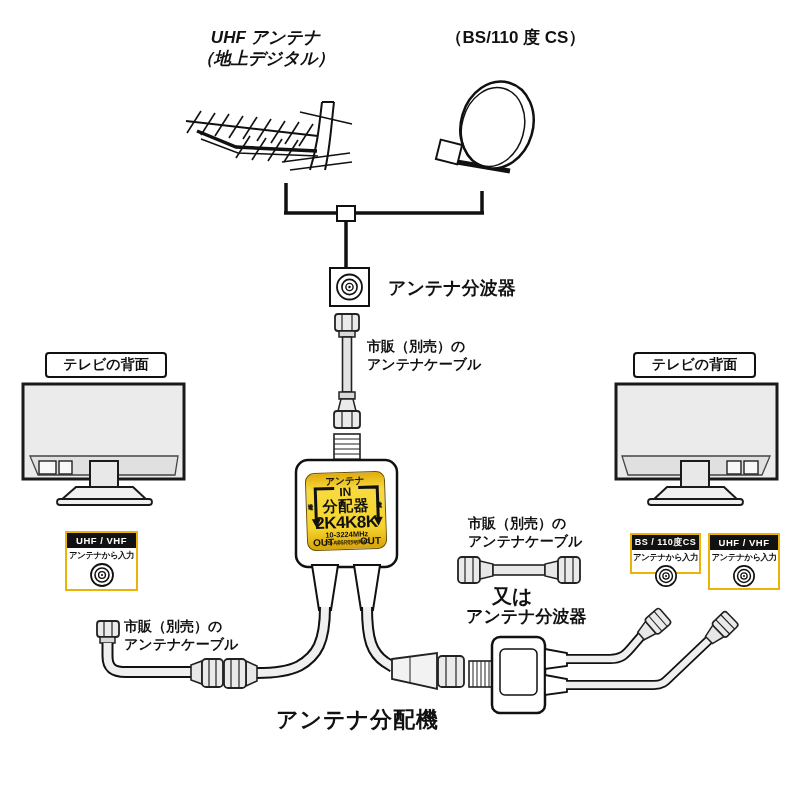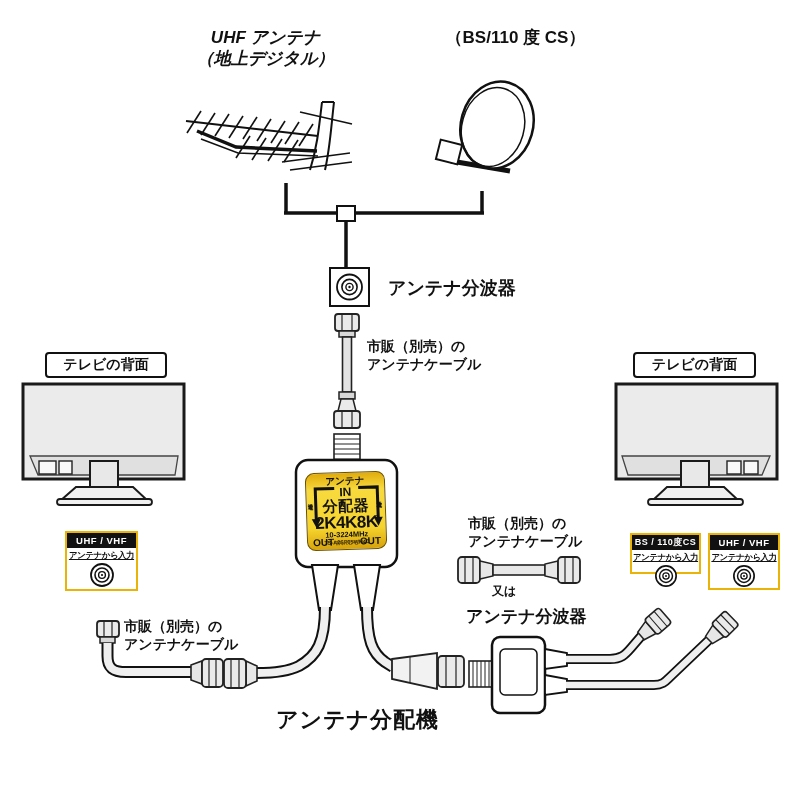--- a/index.html
+++ b/index.html
@@ -8,21 +8,21 @@
   .art{position:absolute;left:0;top:0;width:800px;height:800px;}
   .lbl{position:absolute;font-weight:700;color:#111;line-height:1.25;white-space:nowrap;}
   .lbl span{display:block;}
   .center{text-align:center;}
   .tvtag{position:absolute;border:2px solid #111;border-radius:4px;background:#fff;
          text-align:center;font-weight:700;font-size:14px;line-height:21px;height:22px;}
   .panel{position:absolute;border:2px solid #eab308;background:#fff;box-sizing:border-box;}
   .panel-h{background:#111;color:#fff;text-align:center;font-weight:700;font-size:9.5px;
            line-height:15px;height:15px;letter-spacing:0.5px;}
   .panel-body{text-align:center;}
-  .panel-t{font-weight:700;font-size:8.5px;line-height:12px;margin-top:1px;letter-spacing:-0.5px;text-decoration:underline;}
+  .panel-t{font-weight:700;font-size:8.5px;line-height:12px;margin-top:1px;letter-spacing:-0.5px;}
   .coax{display:block;margin:1px auto 0 auto;}
   
   .spl{position:absolute;box-sizing:border-box;border:1.5px solid #6b5200;border-radius:9px;
        background:linear-gradient(180deg,#e0ab0c 0%,#f8da3e 22%,#f6d42e 72%,#d7a30a 100%);
        text-align:center;transform:rotate(-2deg);}
   .spl-arrows{position:absolute;left:0;top:0;}
   .spl-row{position:relative;font-weight:900;color:#111;}
   .spl-antenna{font-size:9.5px;line-height:10px;margin-top:3px;}
   .spl-in{font-size:12px;line-height:12px;}
   .spl-name{font-size:15px;line-height:16px;letter-spacing:0.5px;}
@@ -30,21 +30,21 @@
   .spl-freq{font-size:7.5px;line-height:8px;font-weight:800;}
   .spl-part{font-size:5.5px;line-height:6px;font-weight:600;}
   .spl-bottom{position:absolute;left:5px;right:5px;bottom:2px;display:flex;
               justify-content:space-between;align-items:flex-end;}
   .spl-out{font-size:10px;font-weight:900;line-height:11px;}
   .spl-brand{font-size:6.5px;font-weight:900;font-style:italic;color:#7a5800;line-height:9px;}
   .spl-power{position:absolute;top:25px;font-size:5.5px;font-weight:700;writing-mode:vertical-rl;
              letter-spacing:1px;}
   .spl-power.left{left:1px;}
   .spl-power.right{right:1px;}
-  .or-label{position:absolute;font-weight:900;font-size:12px;}
+  .or-label{position:absolute;font-weight:900;font-size:20px;}
   .caption{position:absolute;font-weight:900;font-size:22px;letter-spacing:1px;}
 </style>
 </head>
 <body>
 
 <div class="stage">
 
   <svg class="art" viewBox="0 0 800 800">
 
     <g stroke="#111" fill="none">

